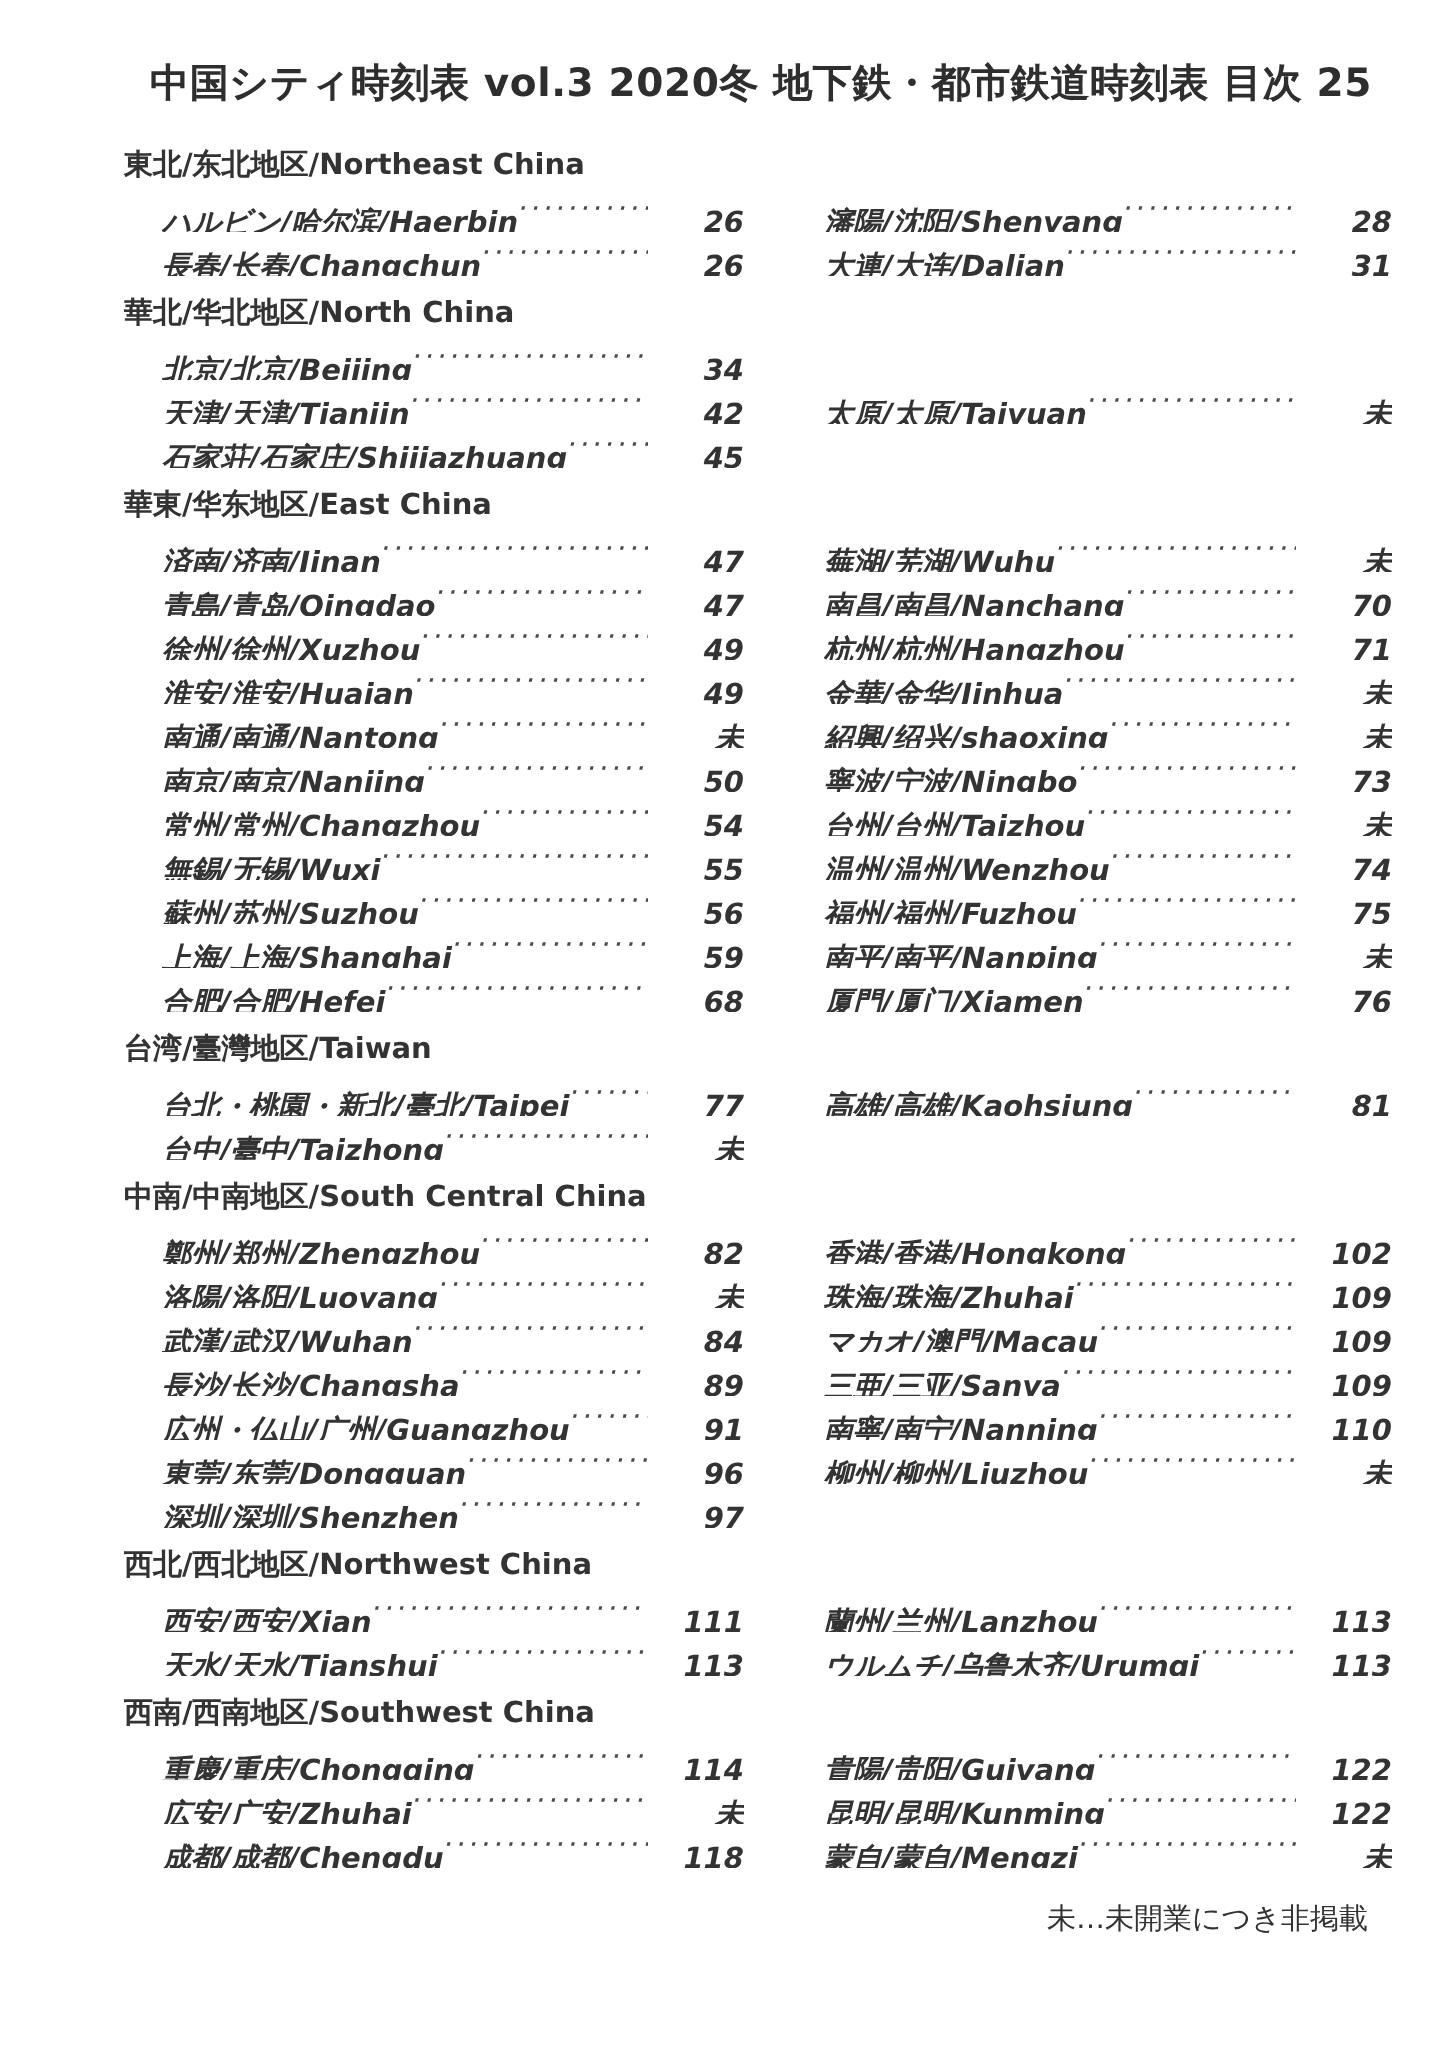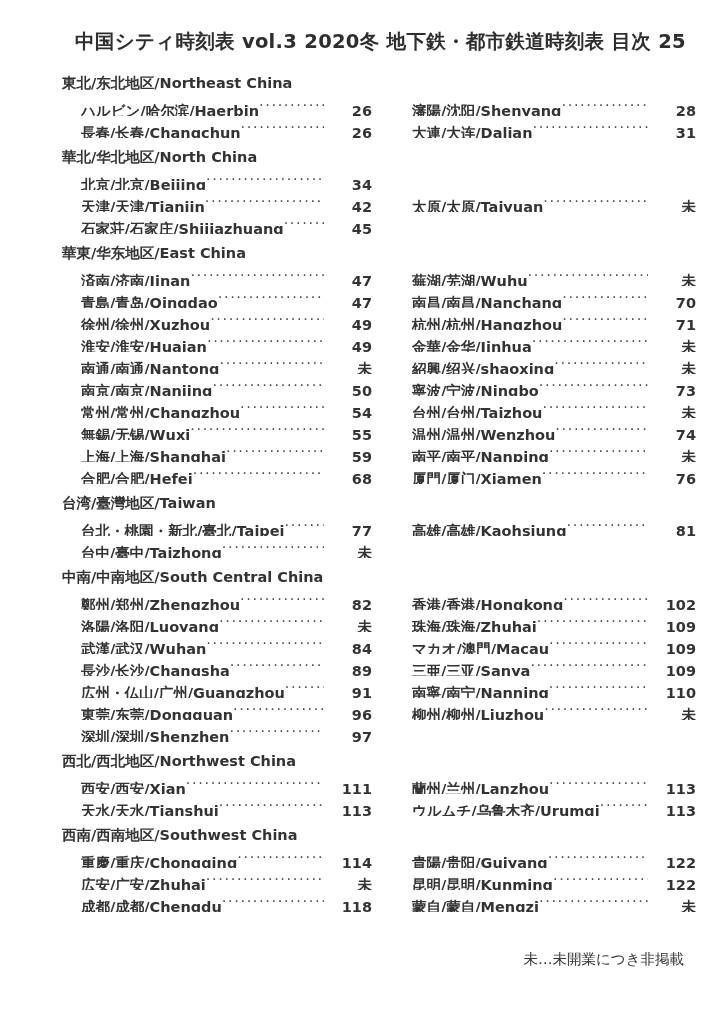--- a/index.html
+++ b/index.html
@@ -51,20 +51,21 @@
   }
   .section-header {
     font-size: 14.5px;
     font-weight: 700;
     line-height: 22px;
     color: #333333;
     white-space: nowrap;
   }
   .section-rows {
     position: relative;
+    font-style: italic;
   }
   .row {
     position: relative;
     height: 22px;
     line-height: 22px;
   }
   .col {
     position: absolute;
     top: 0;
     height: 22px;
@@ -289,20 +290,32 @@
               <span class="entry-page">55</span>
             </div>
             <div class="col col-right">
               <span class="entry-name">温州/温州/Wenzhou</span>
               <span class="leader"></span>
               <span class="entry-page">74</span>
             </div>
           </div>
           <div class="row">
             <div class="col col-left">
+              <span class="entry-name">蘇州/苏州/Suzhou</span>
+              <span class="leader"></span>
+              <span class="entry-page">56</span>
+            </div>
+            <div class="col col-right">
+              <span class="entry-name">福州/福州/Fuzhou</span>
+              <span class="leader"></span>
+              <span class="entry-page">75</span>
+            </div>
+          </div>
+          <div class="row">
+            <div class="col col-left">
               <span class="entry-name">上海/上海/Shanghai</span>
               <span class="leader"></span>
               <span class="entry-page">59</span>
             </div>
             <div class="col col-right">
               <span class="entry-name">南平/南平/Nanping</span>
               <span class="leader"></span>
               <span class="entry-page">未</span>
             </div>
           </div>

